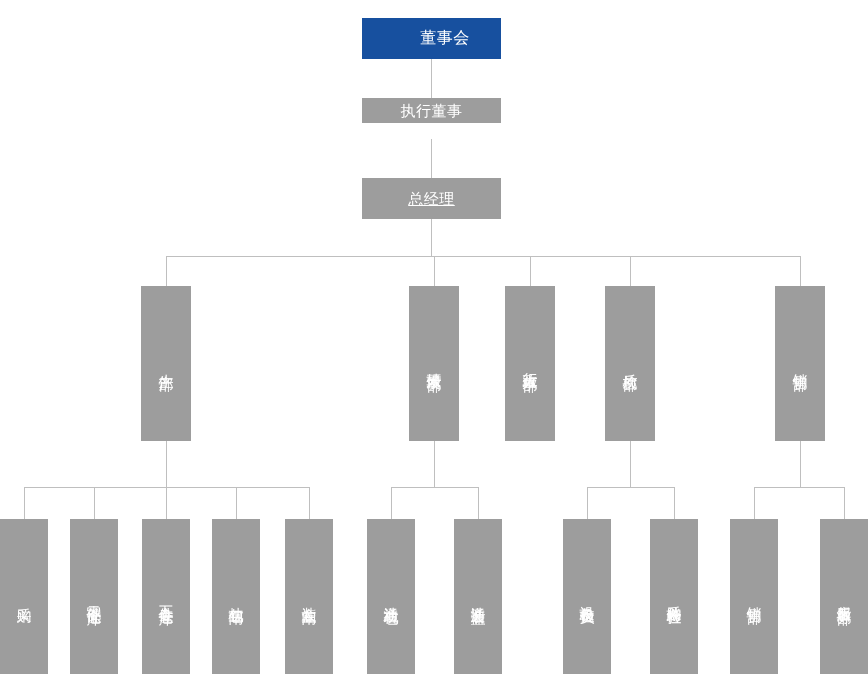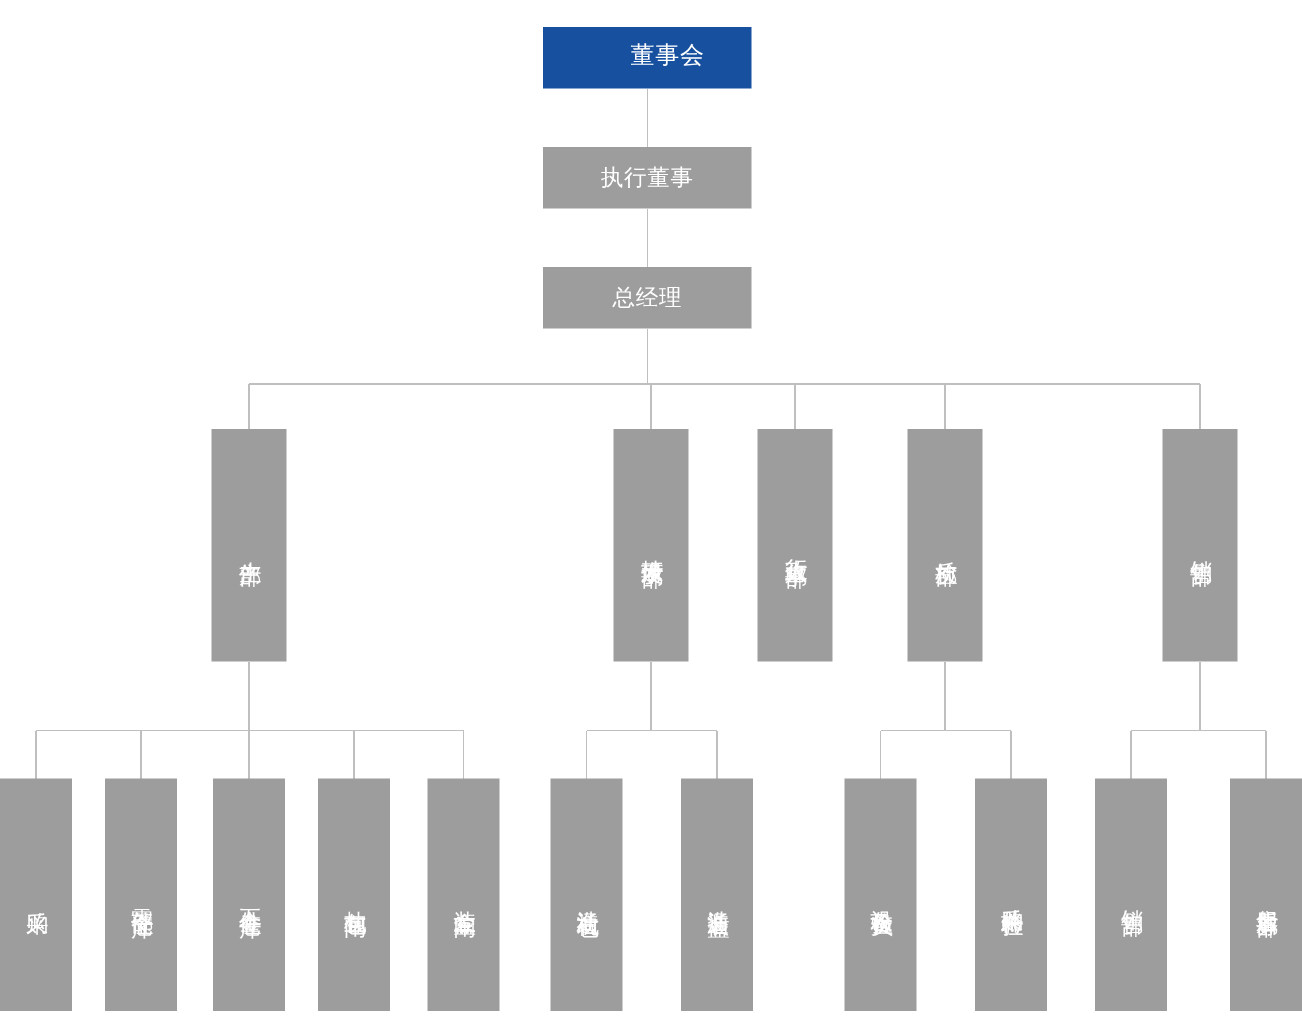--- a/index.html
+++ b/index.html
@@ -93,25 +93,25 @@
       <line x1="800" y1="441" x2="800" y2="487" stroke="#bfbfbf" stroke-width="1" shape-rendering="crispEdges"></line>
       <line x1="754" y1="487" x2="844" y2="487" stroke="#bfbfbf" stroke-width="1" shape-rendering="crispEdges"></line>
       <line x1="754" y1="487" x2="754" y2="519" stroke="#bfbfbf" stroke-width="1" shape-rendering="crispEdges"></line>
       <line x1="844" y1="487" x2="844" y2="519" stroke="#bfbfbf" stroke-width="1" shape-rendering="crispEdges"></line>
     </svg>
 
   <div id="node-layer">
       <div class="node horizontal accent level-top" style="left: 362px; top: 18px; width: 139px; height: 41px; background: rgb(23, 80, 159); padding-left: 27px;">
         <span class="node-label" style="color: rgb(255, 255, 255);">董事会</span>
       </div>
-      <div class="node horizontal" style="left: 362px; top: 98px; width: 139px; height: 41px; background: rgb(157, 157, 157);">
+      <div class="node horizontal" style="left: 362px; top: 98px; width: 139px; height: 25px; background: rgb(157, 157, 157);">
         <span class="node-label" style="color: rgb(255, 255, 255);">执行董事</span>
       </div>
       <div class="node horizontal" style="left: 362px; top: 178px; width: 139px; height: 41px; background: rgb(157, 157, 157);">
-        <span class="node-label" style="color: rgb(255, 255, 255);">总经理</span>
+        <span class="node-label" style="color: rgb(255, 255, 255); text-decoration: underline;">总经理</span>
       </div>
       <div class="node vertical" style="left: 141px; top: 286px; width: 50px; height: 155px; background: rgb(157, 157, 157);">
         <span class="node-label" style="color: rgb(255, 255, 255);">生产部</span>
       </div>
       <div class="node vertical" style="left: 409px; top: 286px; width: 50px; height: 155px; background: rgb(157, 157, 157);">
         <span class="node-label" style="color: rgb(255, 255, 255);">技术研发部</span>
       </div>
       <div class="node vertical" style="left: 505px; top: 286px; width: 50px; height: 155px; background: rgb(157, 157, 157);">
         <span class="node-label" style="color: rgb(255, 255, 255);">行政人事部</span>
       </div>

